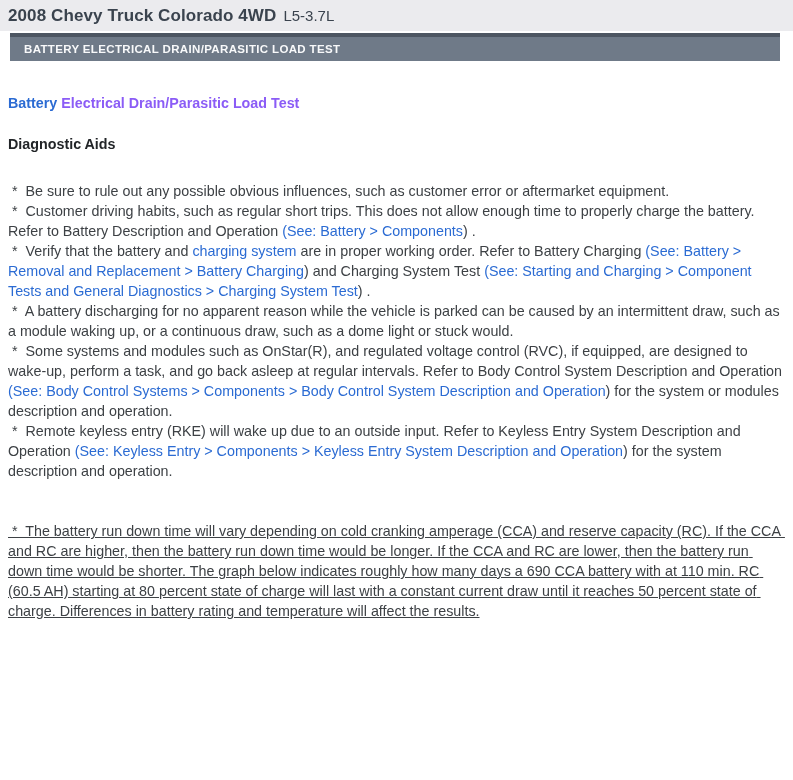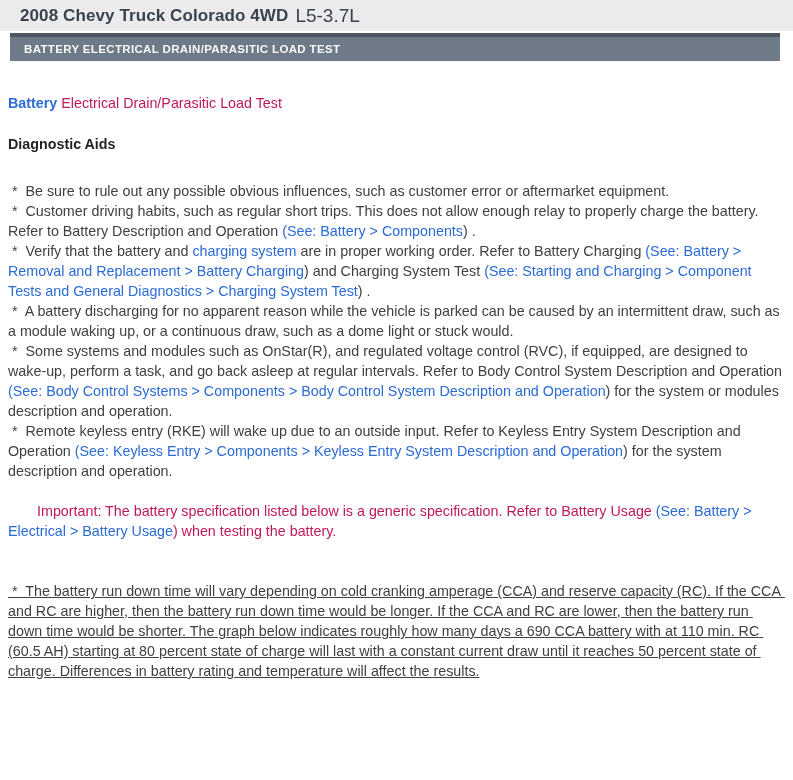--- a/index.html
+++ b/index.html
@@ -17,30 +17,30 @@
     margin: 0; padding: 0;
     width: 793px; height: 780px;
     background: #ffffff;
     font-family: "Liberation Sans", sans-serif;
     overflow: hidden;
   }
   .titlebar {
     height: 31px;
     background: var(--titlebar_bg);
     display: flex; align-items: center;
-    padding-left: 20px;
+    padding-left: 8px;
     gap: 7px;
   }
   .vtitle {
     font-size: 17px; font-weight: 700;
     color: var(--title_text);
     letter-spacing: 0.1px;
   }
   .vengine {
-    font-size: 19px; font-weight: 400;
+    font-size: 15px; font-weight: 400;
     color: var(--title_text);
   }
   .banner {
     margin: 2px 13px 0 10px;
     height: 28px;
     background: var(--banner_bg);
     border-top: 4px solid var(--banner_border);
     display: flex; align-items: center;
     padding-left: 14px;
   }
@@ -69,21 +69,21 @@
   }
   .tool { margin-top: 21px !important; }
   .paras { margin-top: 27px; }
   .para { white-space: pre-wrap; }
   .para.important {
     margin-top: 20px !important;
     text-indent: 29px;
   }
   .para.last { margin-top: 40px !important; text-decoration: underline; }
   .seg-text { color: var(--body_text); }
-  .seg-bold { font-weight: 400; color: #be185d; }
+  .seg-bold { font-weight: 700; color: #8b5cf6; }
   .seg-link { color: var(--link); cursor: pointer; }
   .seg-boldlink { color: var(--link); font-weight: 700; cursor: pointer; }
 </style>
 </head>
 <body>
 
 <header class="titlebar">
   <span class="vtitle">2008 Chevy Truck Colorado 4WD</span>
   <span class="vengine">L5-3.7L</span>
 </header>
@@ -93,21 +93,20 @@
 </div>
 
 <main class="content">
   <p class="subtitle"><span class="seg-boldlink">Battery</span><span class="seg-bold"> Electrical Drain/Parasitic Load Test</span></p>
 
 
   <p class="h">Diagnostic Aids</p>
 
   <div class="paras">
     <p class="para"><span class="seg-text"> *  Be sure to rule out any possible obvious influences, such as customer error or aftermarket equipment.</span></p>
-    <p class="para"><span class="seg-text"> *  Customer driving habits, such as regular short trips. This does not allow enough relay to properly charge the battery. Refer to Battery Description and Operation </span><span class="seg-link">(See: Battery &gt; Components</span><span class="seg-text">) .</span></p>
+    <p class="para"><span class="seg-text"> *  Customer driving habits, such as regular short trips. This does not allow enough time to properly charge the battery. Refer to Battery Description and Operation </span><span class="seg-link">(See: Battery &gt; Components</span><span class="seg-text">) .</span></p>
     <p class="para"><span class="seg-text"> *  Verify that the battery and </span><span class="seg-link">charging system</span><span class="seg-text"> are in proper working order. Refer to Battery Charging </span><span class="seg-link">(See: Battery &gt; Removal and Replacement &gt; Battery Charging</span><span class="seg-text">) and Charging System Test </span><span class="seg-link">(See: Starting and Charging &gt; Component Tests and General Diagnostics &gt; Charging System Test</span><span class="seg-text">) .</span></p>
     <p class="para"><span class="seg-text"> *  A battery discharging for no apparent reason while the vehicle is parked can be caused by an intermittent draw, such as a module waking up, or a continuous draw, such as a dome light or stuck would.</span></p>
     <p class="para"><span class="seg-text"> *  Some systems and modules such as OnStar(R), and regulated voltage control (RVC), if equipped, are designed to wake-up, perform a task, and go back asleep at regular intervals. Refer to Body Control System Description and Operation </span><span class="seg-link">(See: Body Control Systems &gt; Components &gt; Body Control System Description and Operation</span><span class="seg-text">) for the system or modules description and operation.</span></p>
     <p class="para"><span class="seg-text"> *  Remote keyless entry (RKE) will wake up due to an outside input. Refer to Keyless Entry System Description and Operation </span><span class="seg-link">(See: Keyless Entry &gt; Components &gt; Keyless Entry System Description and Operation</span><span class="seg-text">) for the system description and operation.</span></p>
-    <p class="para important"><span class="seg-bold">Important: The battery specification listed below is a generic specification. Refer to Battery Usage </span><span class="seg-link">(See: Battery &gt; Electrical &gt; Battery Usage</span><span class="seg-bold">) when testing the battery.</span></p>
     <p class="para last"><span class="seg-text"> *  The battery run down time will vary depending on cold cranking amperage (CCA) and reserve capacity (RC). If the CCA and RC are higher, then the battery run down time would be longer. If the CCA and RC are lower, then the battery run down time would be shorter. The graph below indicates roughly how many days a 690 CCA battery with at 110 min. RC (60.5 AH) starting at 80 percent state of charge will last with a constant current draw until it reaches 50 percent state of charge. Differences in battery rating and temperature will affect the results.</span></p>
   </div>
 </main>
 
 </body></html>

